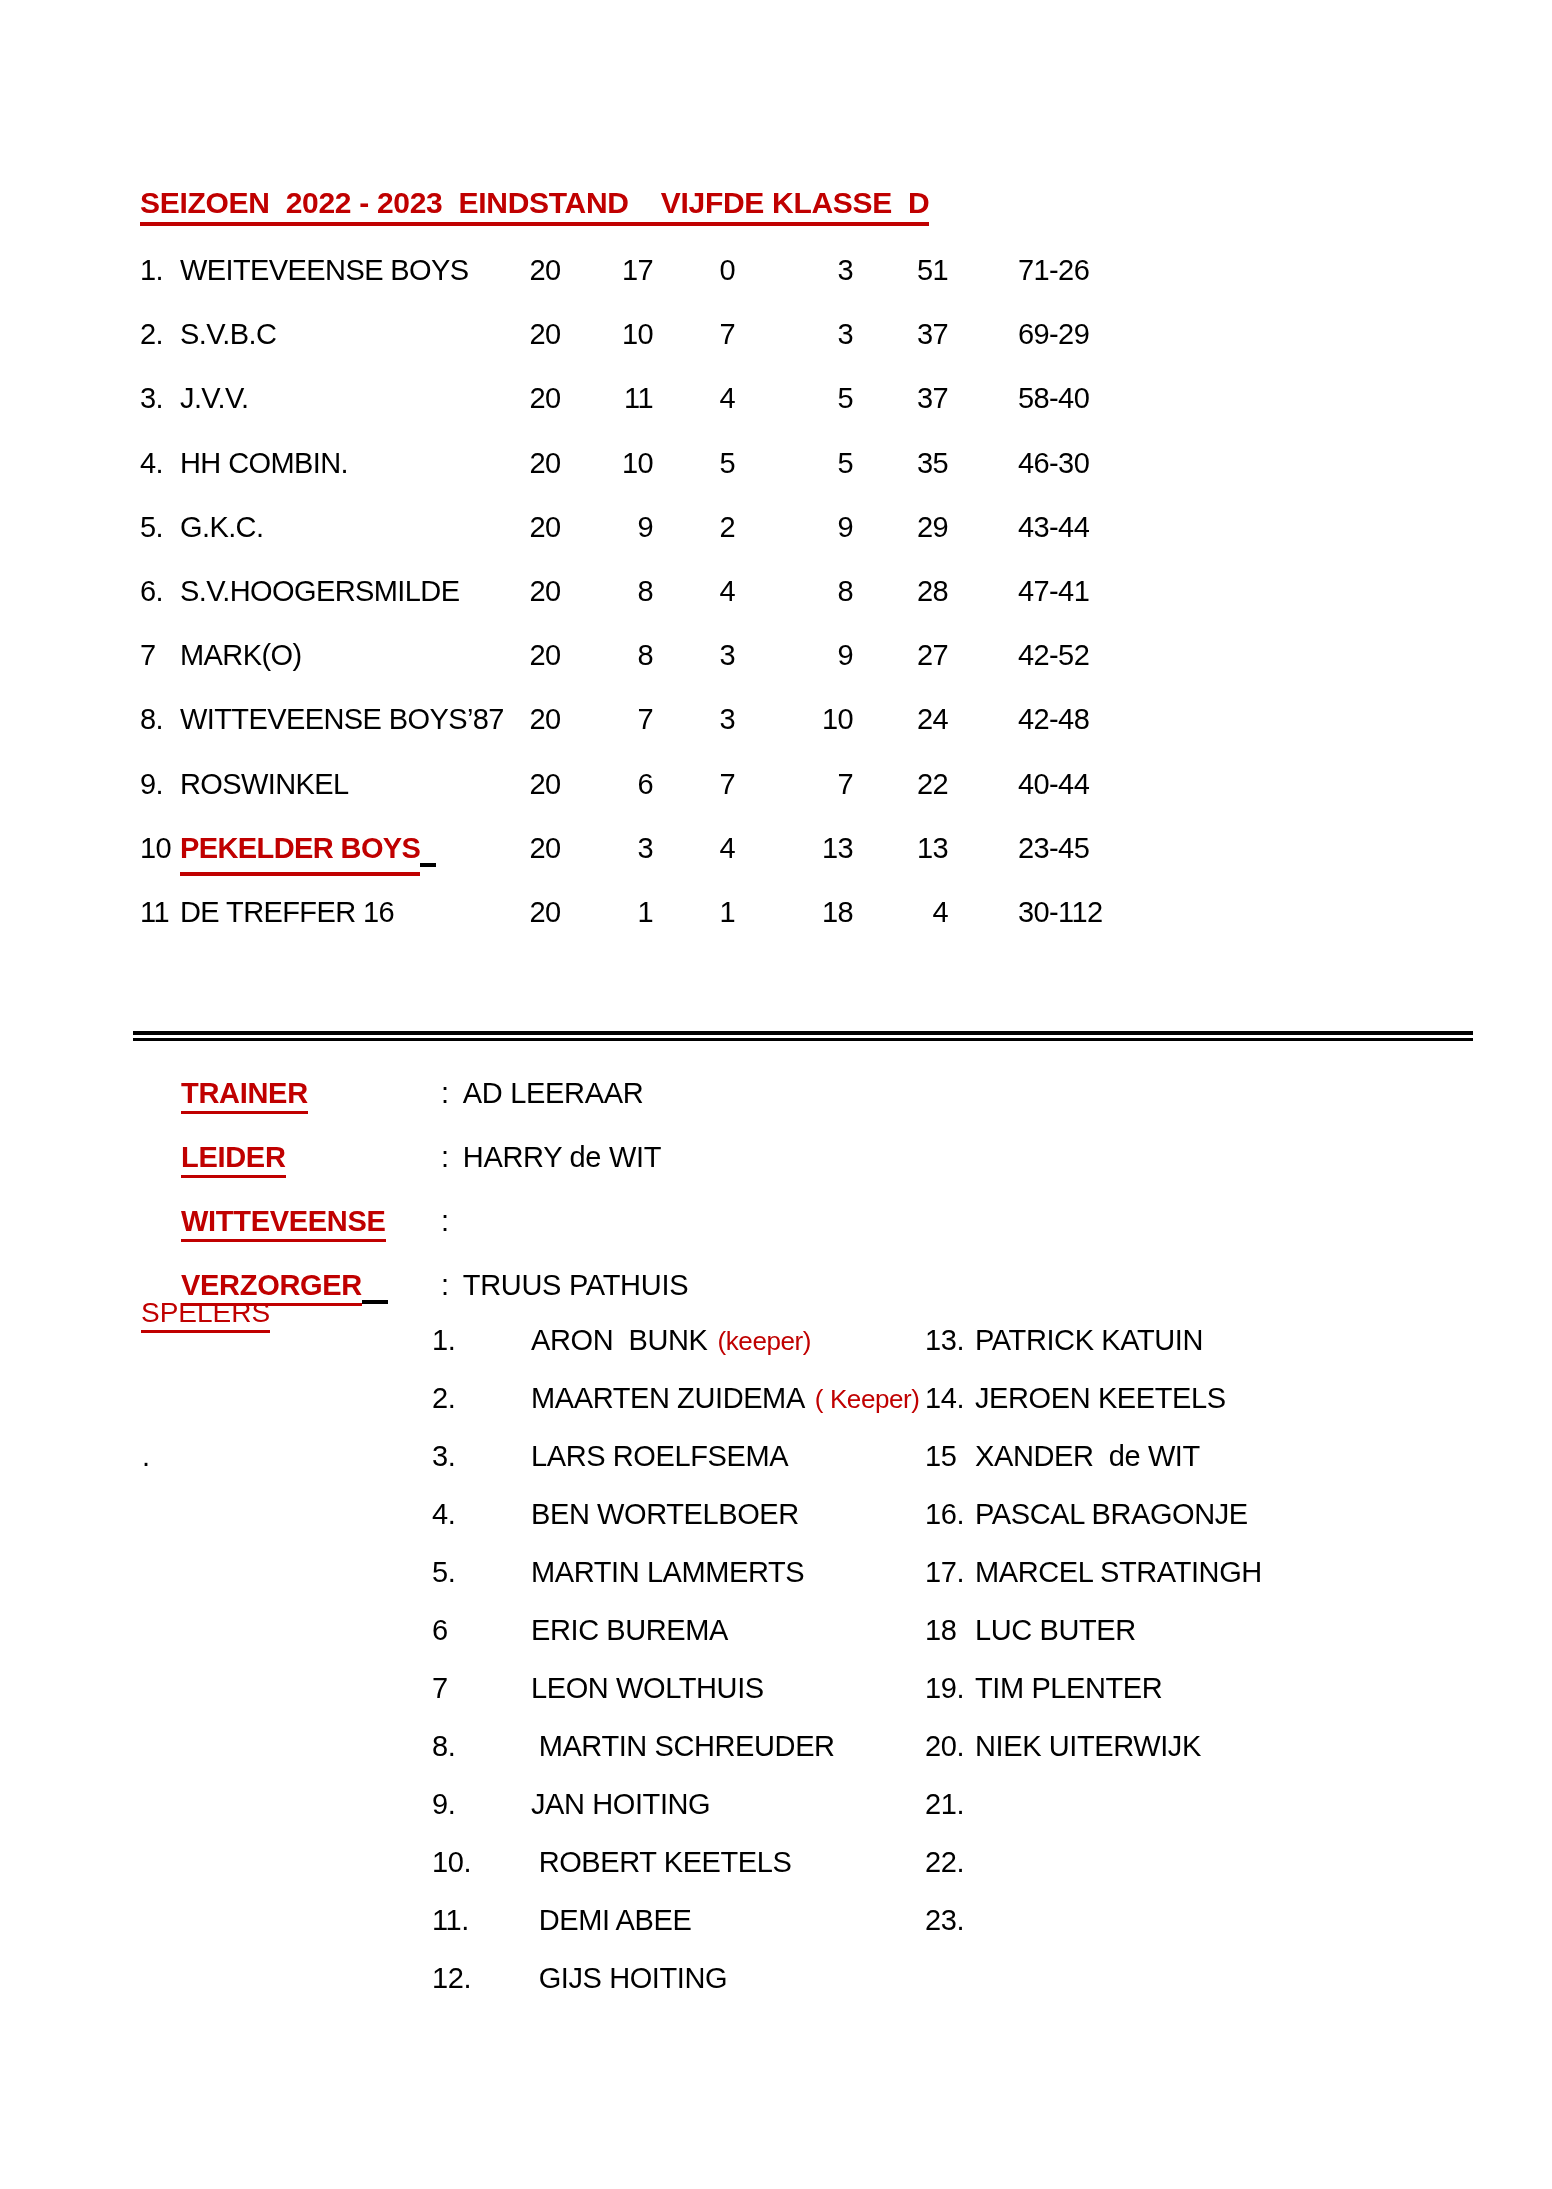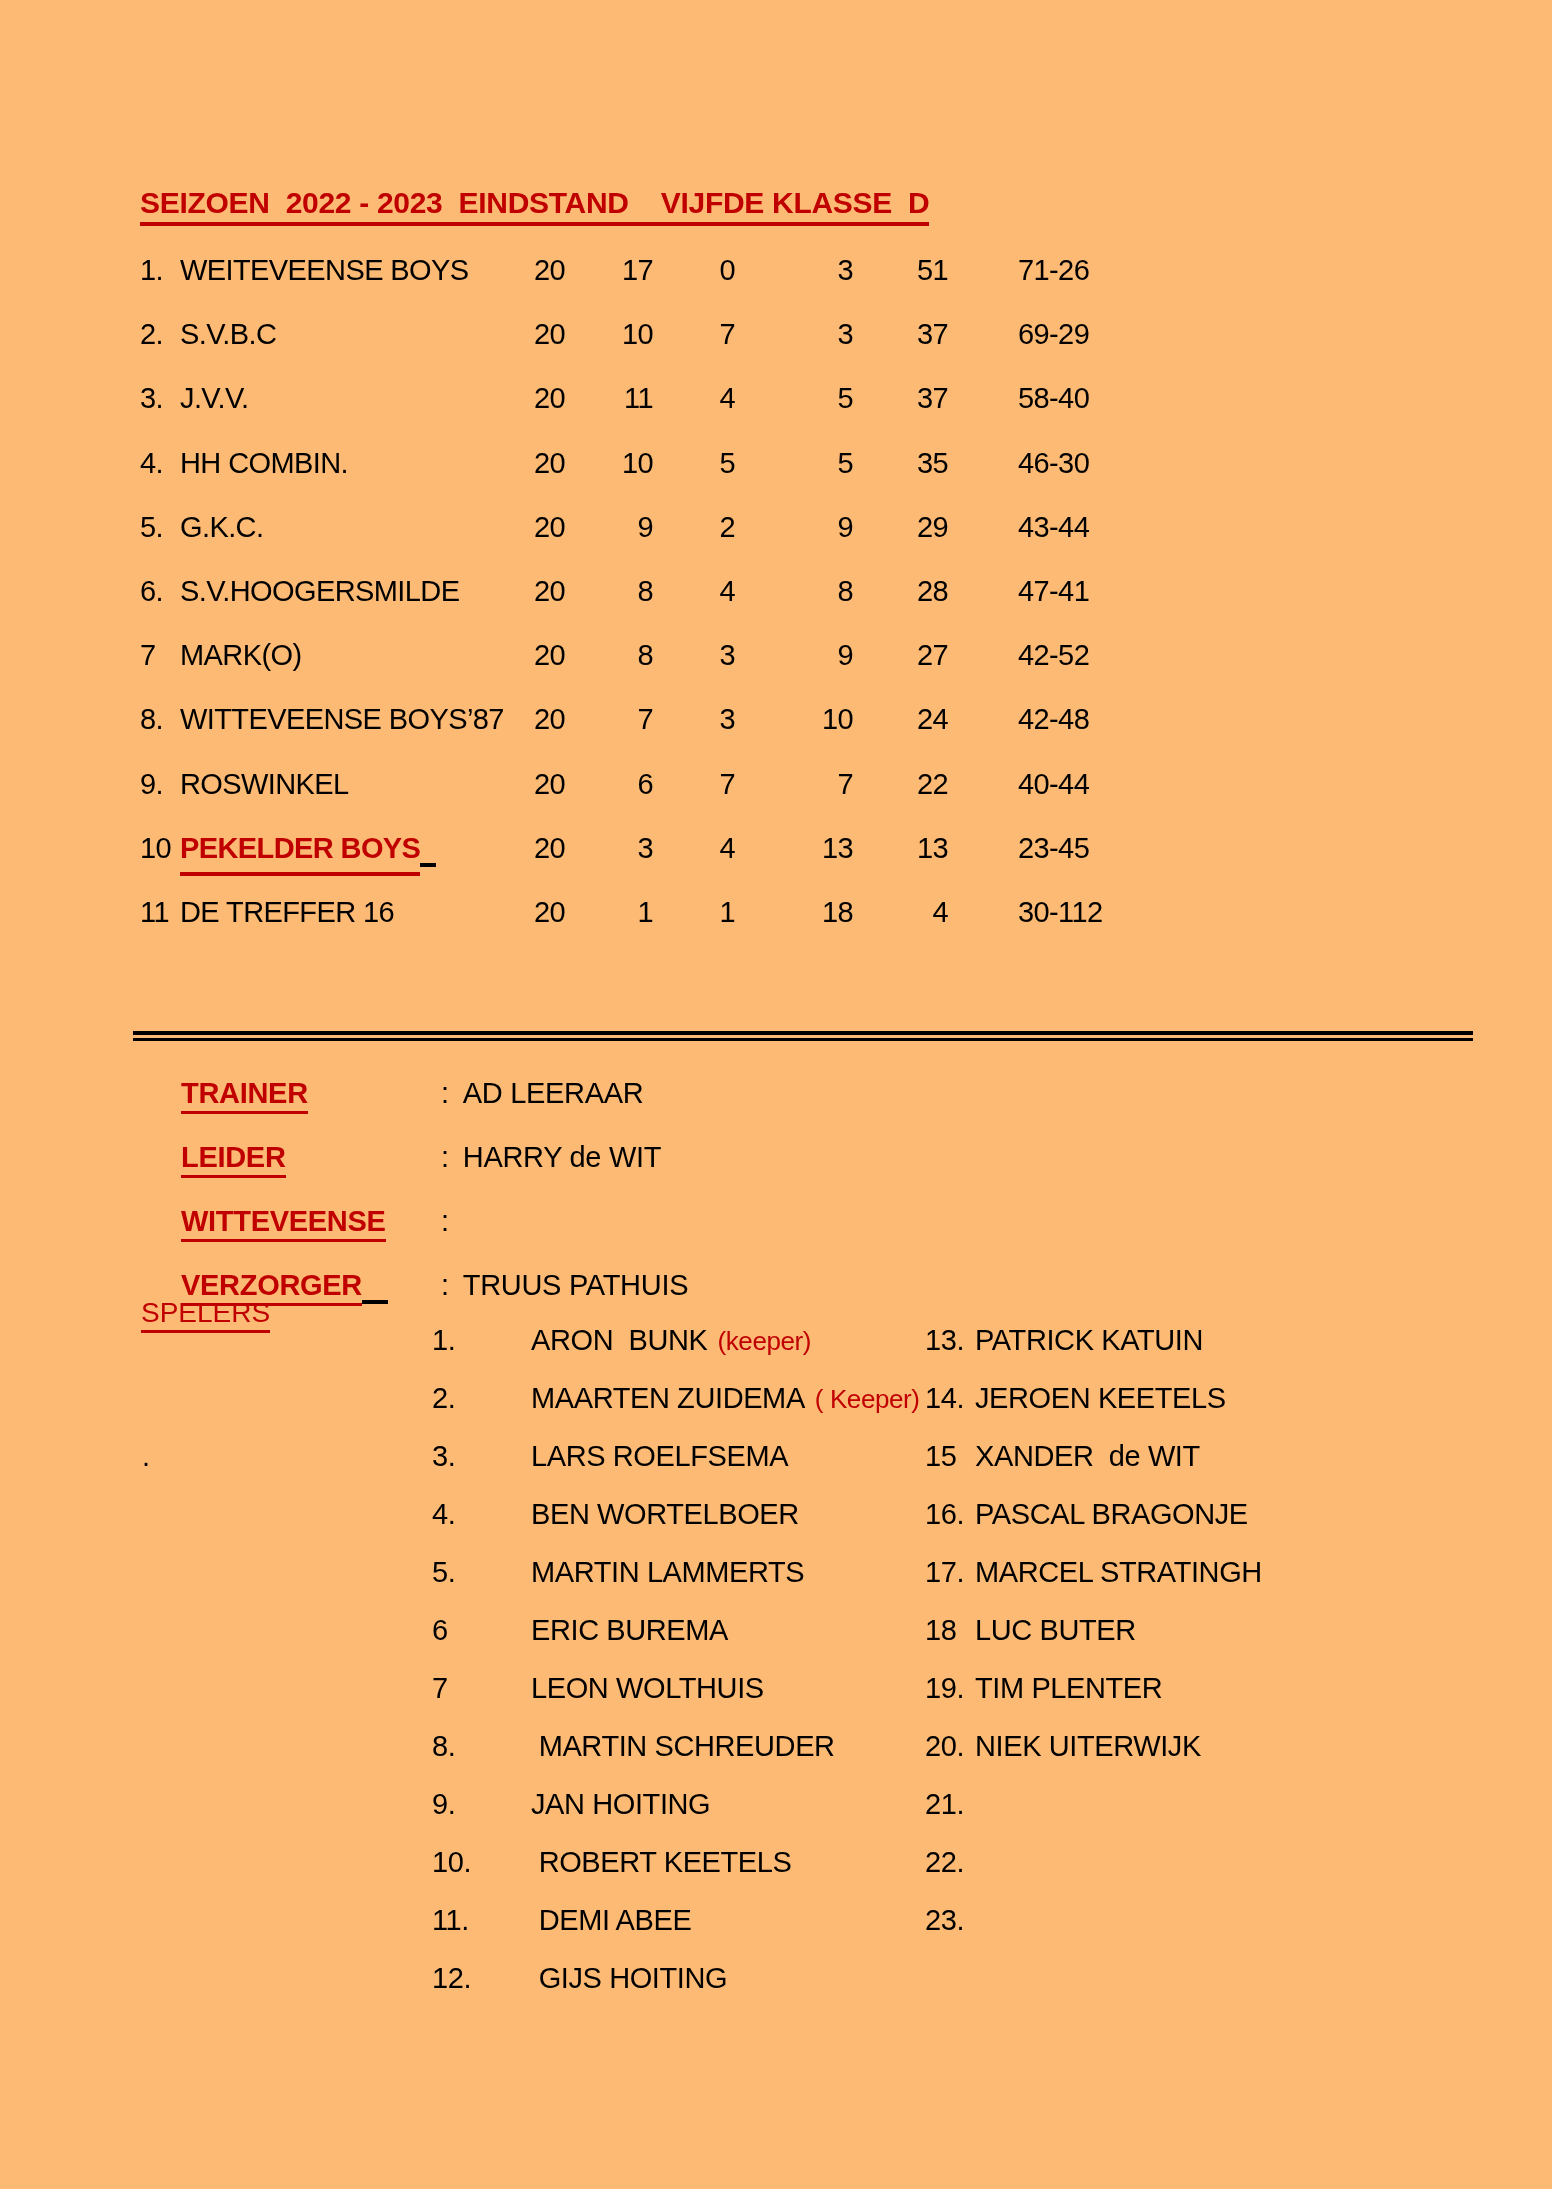--- a/index.html
+++ b/index.html
@@ -1,40 +1,40 @@
 <!DOCTYPE html>
 <html><head>
 <meta charset="utf-8">
 <style>
   html,body{margin:0;padding:0;background:#e8e8e8;}
   .page{
     position:relative;
     width:1552px;height:2189px;
     margin:0 auto;
-    background:#fdba74;
+    background:#ffffff;
     font-family:"Liberation Sans", sans-serif;
     color:#000;
     overflow:hidden;
   }
   
   .title{
     position:absolute;left:140px;top:186px;
     font-size:30px;font-weight:bold;color:#c00000;
     line-height:34px;white-space:pre;letter-spacing:-0.3px;
   }
   .title .u{border-bottom:4px solid #c00000;padding-bottom:3px;}
   
   .st-row{
     position:absolute;left:140px;
     display:flex;align-items:baseline;
     font-size:29px;line-height:34px;white-space:pre;letter-spacing:-0.6px;
   }
   .c-rank {width:40px;}
   .c-team {width:345px;}
-  .c-p    {width:40px; text-align:right;}
+  .c-p    {width:40px; text-align:center;}
   .c-w    {width:88px; text-align:right;}
   .c-d    {width:82px; text-align:right;}
   .c-l    {width:118px;text-align:right;}
   .c-pts  {width:95px; text-align:right;}
   .c-goals{padding-left:70px;}
   .team-hl{
     color:#c00000;font-weight:bold;
     border-bottom:4px solid #c00000;padding-bottom:8px;
   }
   .black-dash{

